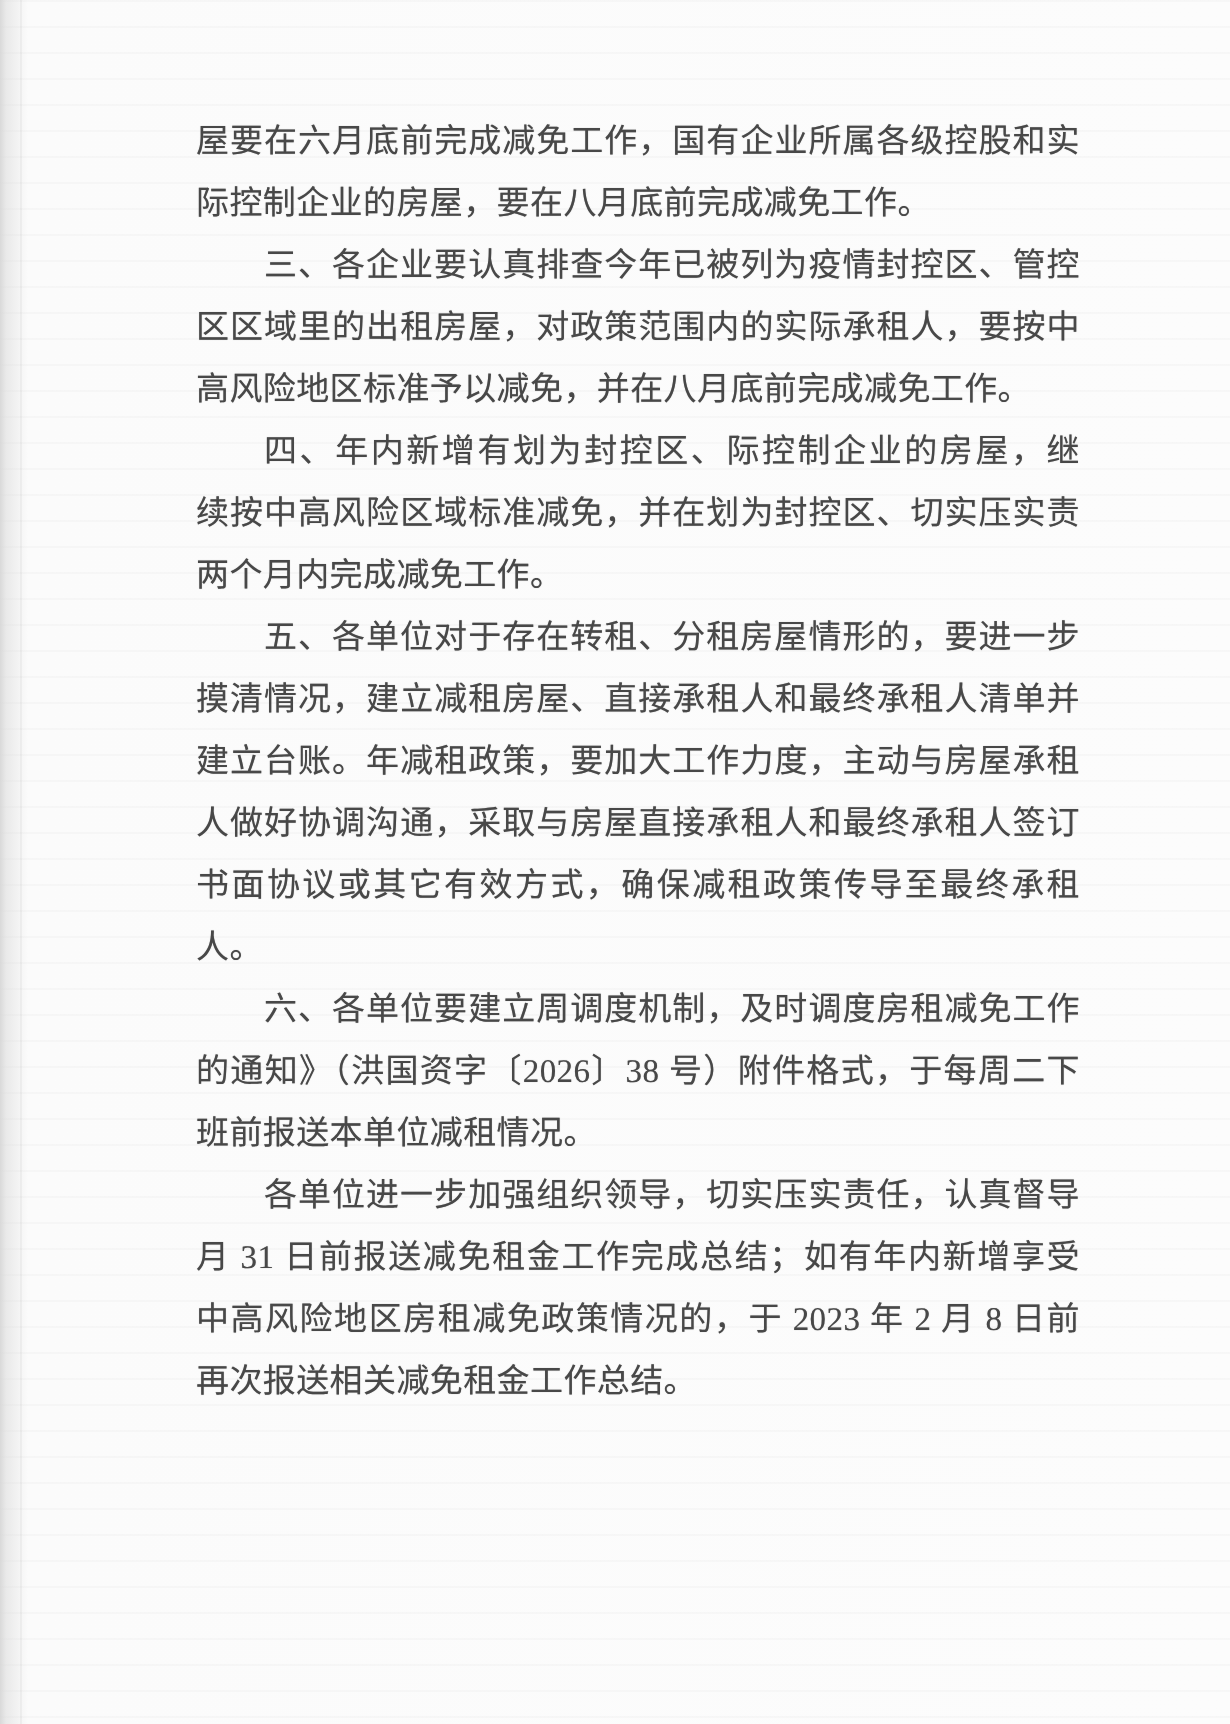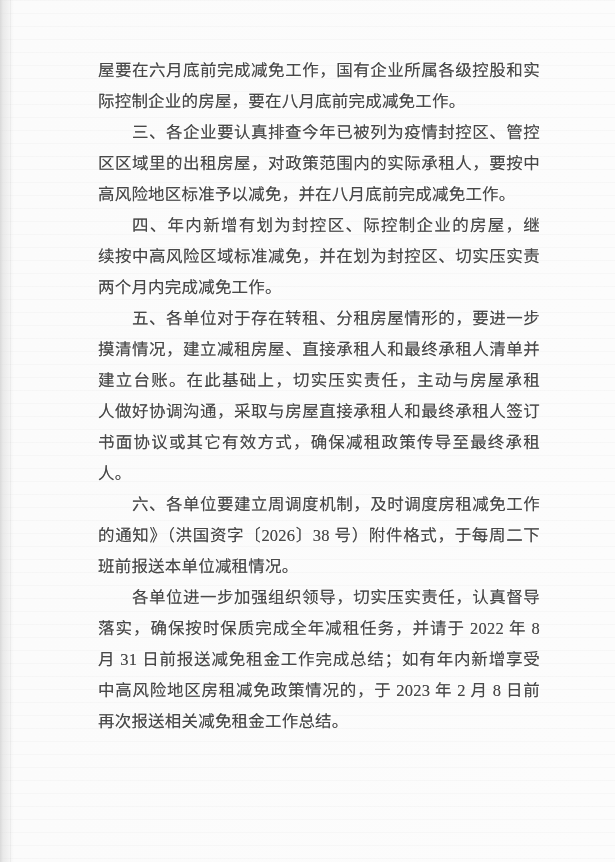--- a/index.html
+++ b/index.html
@@ -69,26 +69,25 @@
     <div class="line">屋要在六月底前完成减免工作，国有企业所属各级控股和实</div>
     <div class="line end">际控制企业的房屋，要在八月底前完成减免工作。</div>
     <div class="line indent">三、各企业要认真排查今年已被列为疫情封控区、管控</div>
     <div class="line">区区域里的出租房屋，对政策范围内的实际承租人，要按中</div>
     <div class="line end">高风险地区标准予以减免，并在八月底前完成减免工作。</div>
     <div class="line indent">四、年内新增有划为封控区、际控制企业的房屋，继</div>
     <div class="line">续按中高风险区域标准减免，并在划为封控区、切实压实责任</div>
     <div class="line end">两个月内完成减免工作。</div>
     <div class="line indent">五、各单位对于存在转租、分租房屋情形的，要进一步</div>
     <div class="line">摸清情况，建立减租房屋、直接承租人和最终承租人清单并</div>
-    <div class="line">建立台账。在此基础上，切实压实责任，主动与房屋承租</div>
+    <div class="line">建立台账。年减租政策，要加大工作力度，主动与房屋承租</div>
     <div class="line">人做好协调沟通，采取与房屋直接承租人和最终承租人签订</div>
     <div class="line">书面协议或其它有效方式，确保减租政策传导至最终承租</div>
     <div class="line end">人。</div>
     <div class="line indent">六、各单位要建立周调度机制，及时调度房租减免工作</div>
     <div class="line">的通知》（洪国资字〔2026〕38 号）附件格式，于每周二下</div>
     <div class="line end">班前报送本单位减租情况。</div>
     <div class="line indent">各单位进一步加强组织领导，切实压实责任，认真督导</div>
-    <div class="line">落实，确保按时保质完成全年减租任务，并请于 2022 年 8</div>
     <div class="line">月 31 日前报送减免租金工作完成总结；如有年内新增享受</div>
     <div class="line">中高风险地区房租减免政策情况的，于 2023 年 2 月 8 日前</div>
     <div class="line end">再次报送相关减免租金工作总结。</div>
   </div>
 </div>
 
 </body></html>

